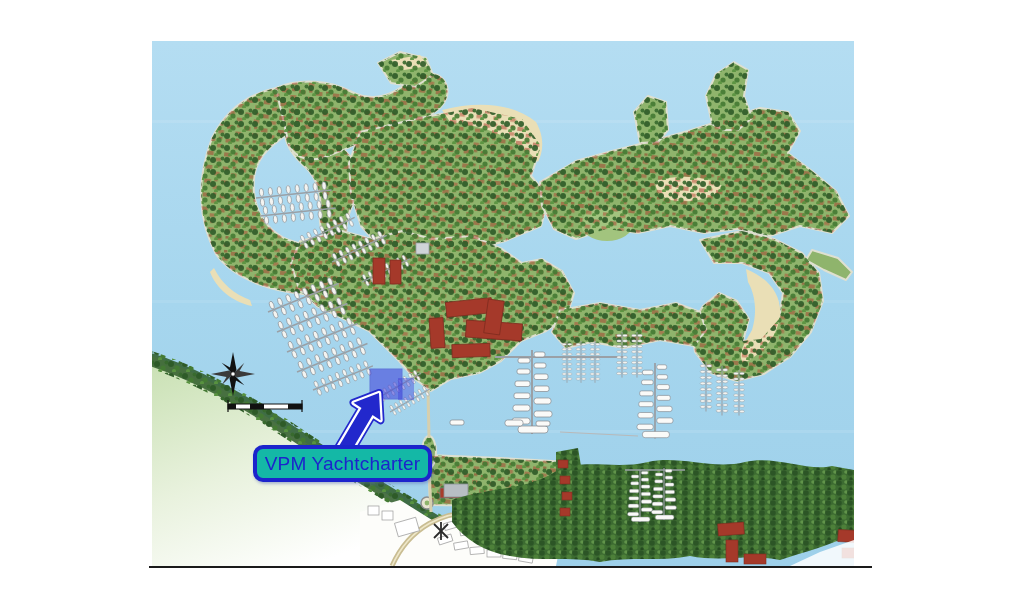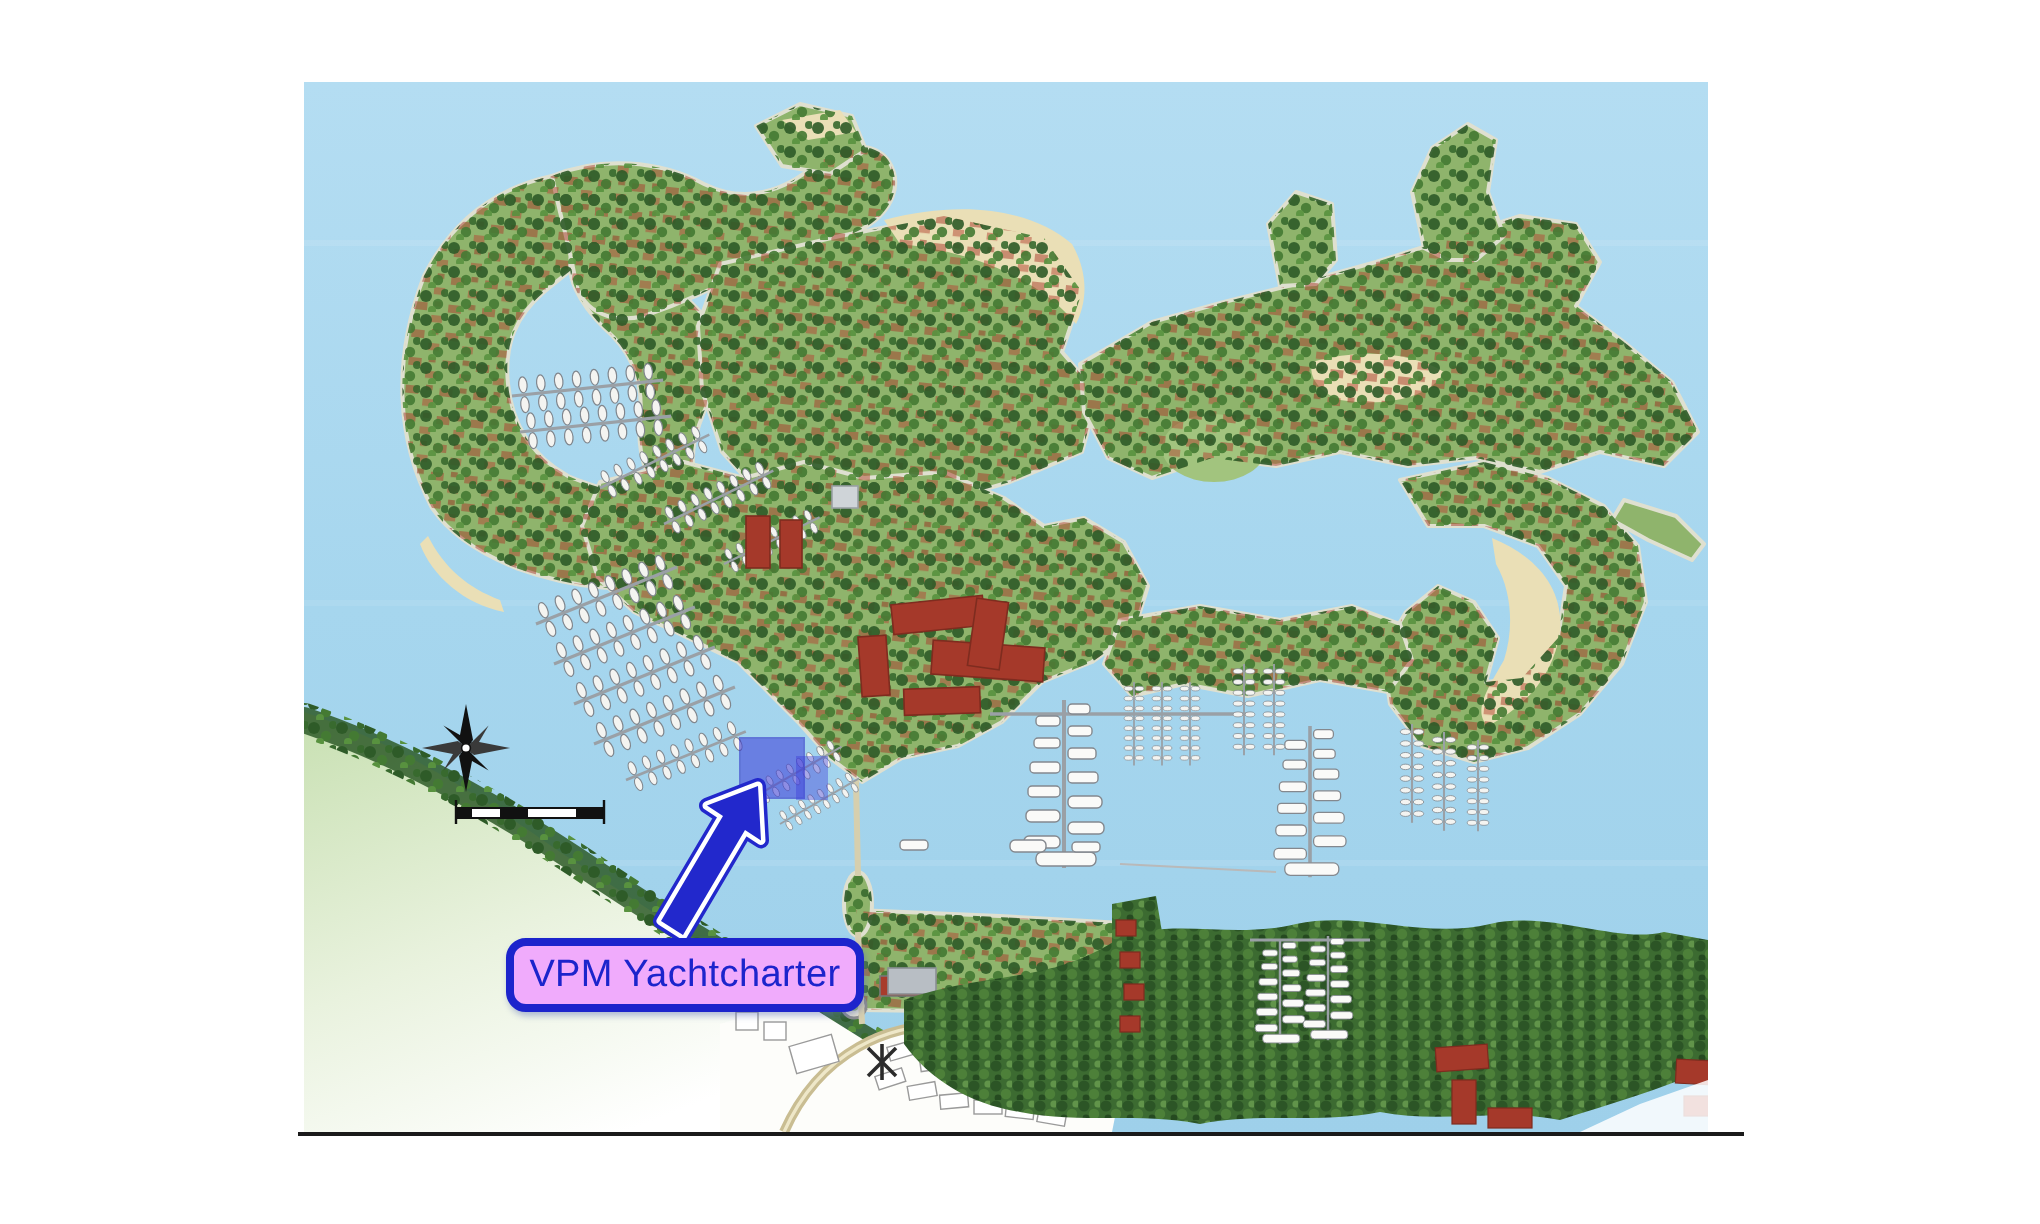--- a/index.html
+++ b/index.html
@@ -2,21 +2,21 @@
 <html><head>
 <meta charset="utf-8">
 <style>
   html,body{margin:0;padding:0;}
   body{width:1020px;height:612px;background:#ffffff;overflow:hidden;position:relative;
        font-family:"Liberation Sans", sans-serif;}
   #stage{position:absolute;left:0;top:0;width:1020px;height:612px;}
   #map-wrap{position:absolute;left:152px;top:41px;width:702px;height:526px;}
   #map-svg{display:block;width:702px;height:526px;}
   #bottom-line{position:absolute;left:149px;top:566px;width:723px;height:2px;background:#1a1a1a;}
-  #callout{position:absolute;left:253px;top:469px;width:179px;height:37px;background:#f0abfc;
+  #callout{position:absolute;left:253px;top:445px;width:179px;height:37px;background:#14b8a6;
            border:4px solid #1c24cc;border-radius:10px;box-sizing:border-box;
            display:flex;align-items:center;justify-content:center;
            box-shadow:1px 2px 3px rgba(90,110,180,.45);}
   #callout span{color:#1c24cc;font-size:19px;font-weight:400;letter-spacing:.2px;white-space:nowrap;}
 </style>
 </head>
 <body>
 
 <div id="stage">
 

